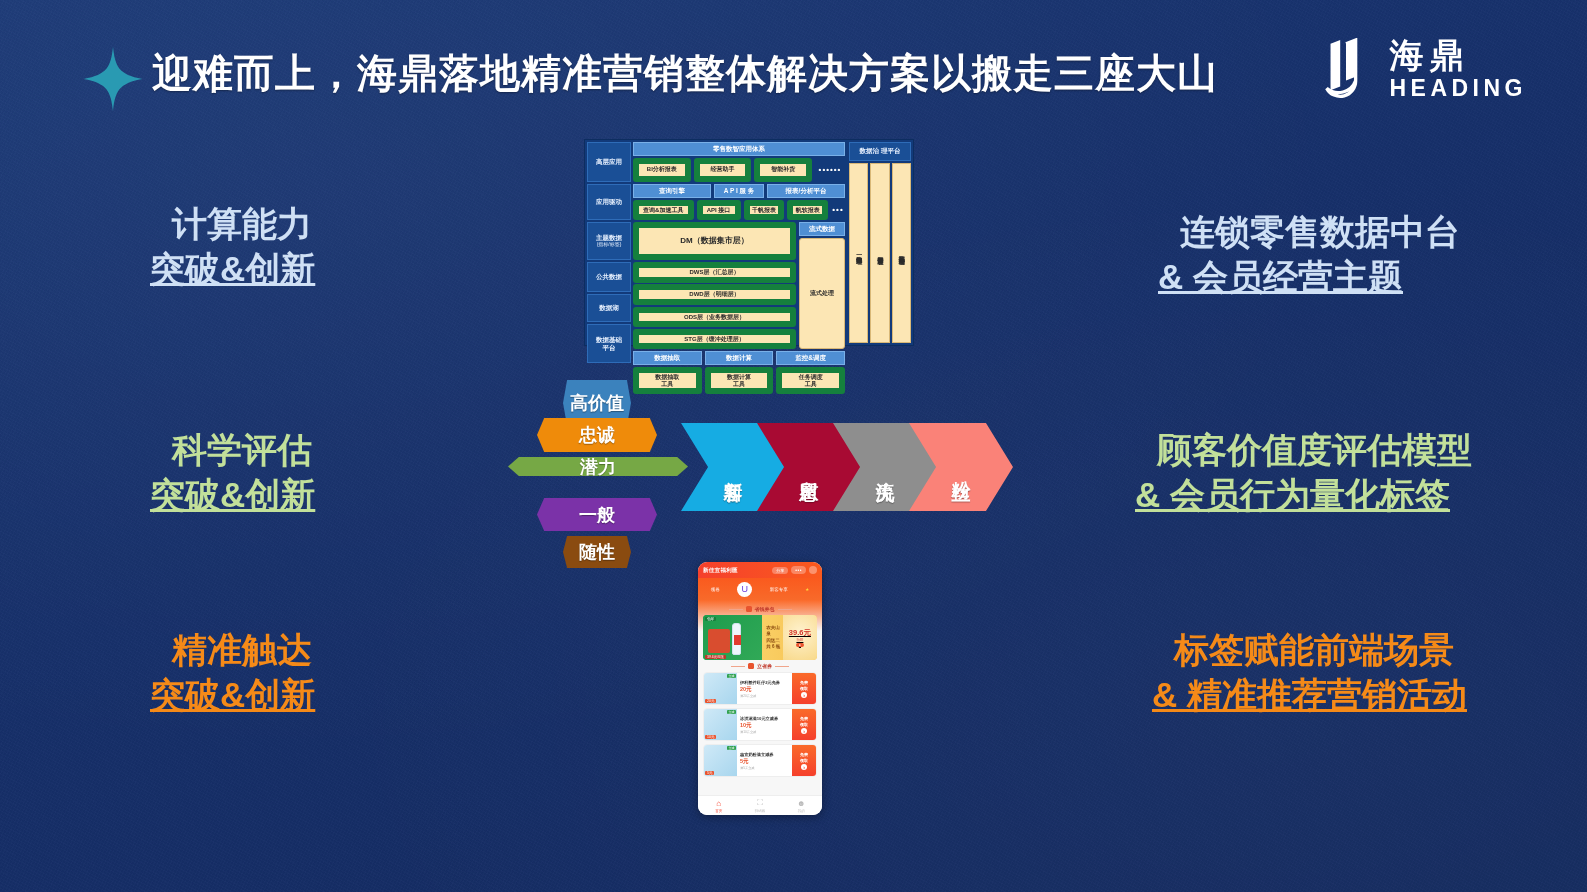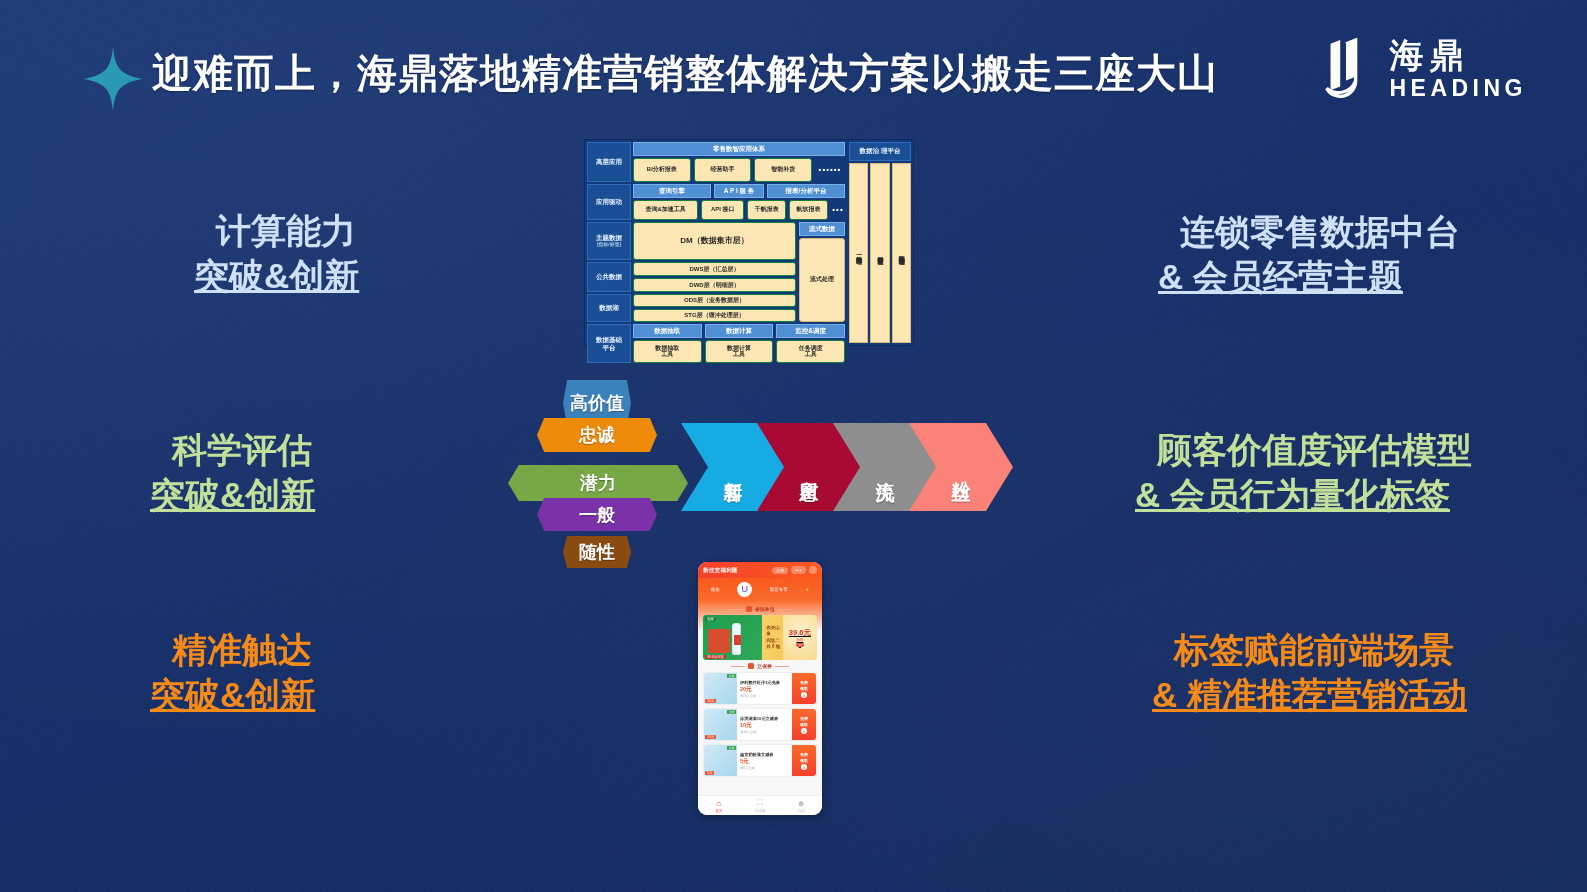--- a/index.html
+++ b/index.html
@@ -45,21 +45,21 @@
   .side-block .l2 { font-size: 35px; text-decoration: underline; }
   .left-block  { text-align: left; }
   .right-block { text-align: left; }
   .left-block .l1 { padding-left: 22px; }
   .right-block .l1 { padding-left: 22px; }
 
   .c-blue   { color: #cfe0f5; }
   .c-green  { color: #c2e09a; }
   .c-orange { color: #f58a18; }
 
-  #left-1  { left: 150px; top: 209px; margin-left: 44px; }
+  #left-1  { left: 150px; top: 202px; }
   #left-2  { left: 150px; top: 428px; }
   #left-3  { left: 150px; top: 628px; }
   #right-1 { left: 1158px; top: 210px; }
   #right-2 { left: 1135px; top: 428px; }
   #right-3 { left: 1152px; top: 628px; }
 
   
   #arch {
     position: absolute; left: 584px; top: 139px; width: 330px; height: 207px;
     background: #123a7a;
@@ -78,21 +78,21 @@
   #arch .rowlabel .sub { font-size: 5px; font-weight: 400; }
   #arch .mid-col { flex: 1; display: flex; flex-direction: column; gap: 2px; padding: 2px 2px 2px 0; }
   #arch .band { display: flex; flex-direction: column; gap: 1.5px; flex: 1; }
   .hdr {
     background: #4f8fd4; color: #ffffff; font-weight: 700; font-size: 6.5px;
     text-align: center; padding: 1.5px 0; border: 1px solid #79b0e8;
   }
   .cell {
     background: #fce6b4; color: #2b2b2b; font-weight: 700; font-size: 6px;
     display: flex; align-items: center; justify-content: center;
-    border: 1px solid #15803d; border-radius: 3px; text-align: center; line-height: 1.1;
+    border: 6px solid #15803d; border-radius: 3px; text-align: center; line-height: 1.1;
     flex: 1; padding: 1px 2px;
   }
   .rowflex { display: flex; gap: 3px; flex: 1; }
   .dots { color: #ffffff; font-size: 8px; letter-spacing: 1px; display: flex; align-items: center; justify-content: center; min-width: 30px; font-weight: 700; }
 
   #arch .r1 { flex: 0 0 40px; }
   #arch .r2 { flex: 0 0 36px; }
   #arch .r3 { flex: 0 0 38px; }
   #arch .r4 { flex: 0 0 30px; }
   #arch .r5 { flex: 0 0 28px; }
@@ -116,21 +116,21 @@
   
   #funnel { position: absolute; left: 505px; top: 378px; width: 490px; height: 200px; }
   .fn-band {
     position: absolute; color: #ffffff; font-weight: 700; font-size: 18px;
     display: flex; align-items: center; justify-content: center;
     text-shadow: 0 1px 1px rgba(0,0,0,0.35);
   }
   .hex { clip-path: polygon(6% 0%, 94% 0%, 100% 50%, 94% 100%, 6% 100%, 0% 50%); }
   #fn-0 { left: 58px;  top: 2px;   width: 68px;  height: 46px; background: #3b82bd; }
   #fn-1 { left: 32px;  top: 40px;  width: 120px; height: 34px; background: #ef8b0a; }
-  #fn-2 { left: 3px;   top: 79px;  width: 180px; height: 36px; background: #76a845; margin-top: 8px; }
+  #fn-2 { left: 3px;   top: 79px;  width: 180px; height: 19px; background: #76a845; }
   #fn-3 { left: 32px;  top: 120px; width: 120px; height: 33px; background: #7b32a8; }
   #fn-4 { left: 58px;  top: 158px; width: 68px;  height: 32px; background: #8a4b10; }
 
   .arrow {
     position: absolute; top: 45px; height: 88px; width: 104px;
     clip-path: polygon(0% 0%, 74% 0%, 100% 50%, 74% 100%, 0% 100%, 26% 50%);
     display: flex; align-items: center; justify-content: center;
     color: #ffffff; font-weight: 700; font-size: 19px; line-height: 1.05;
     text-shadow: 0 1px 1px rgba(0,0,0,0.3);
   }

